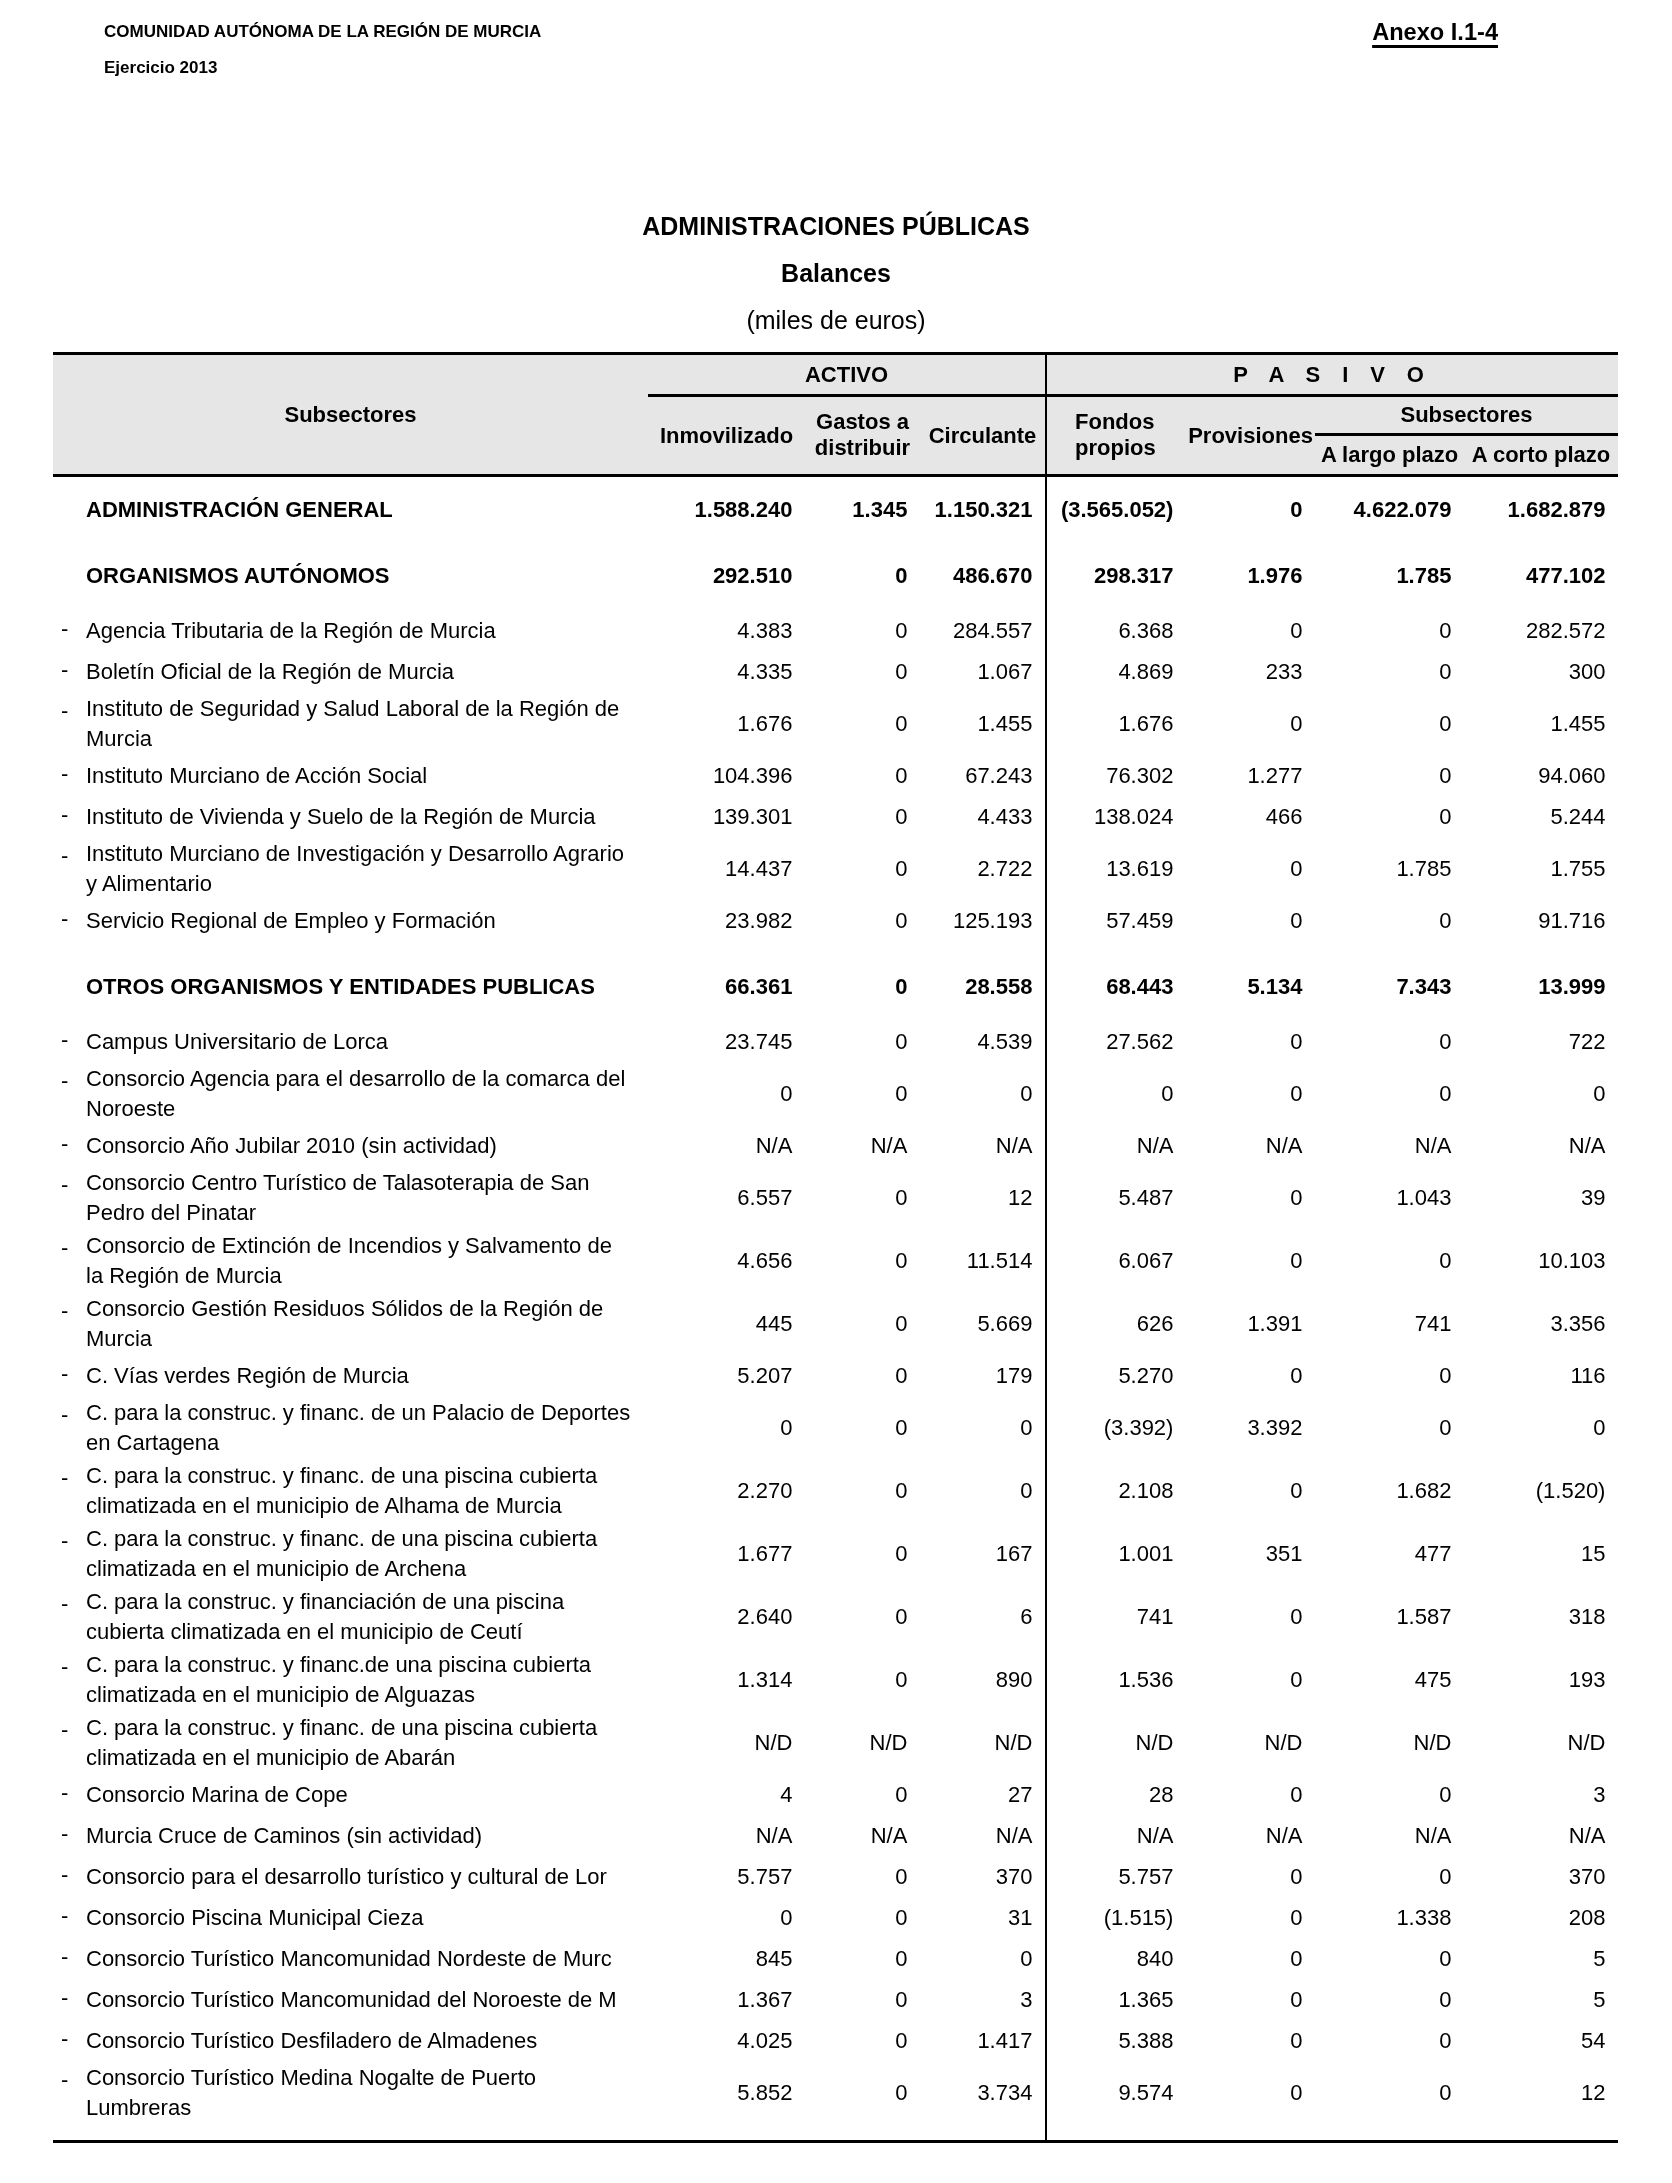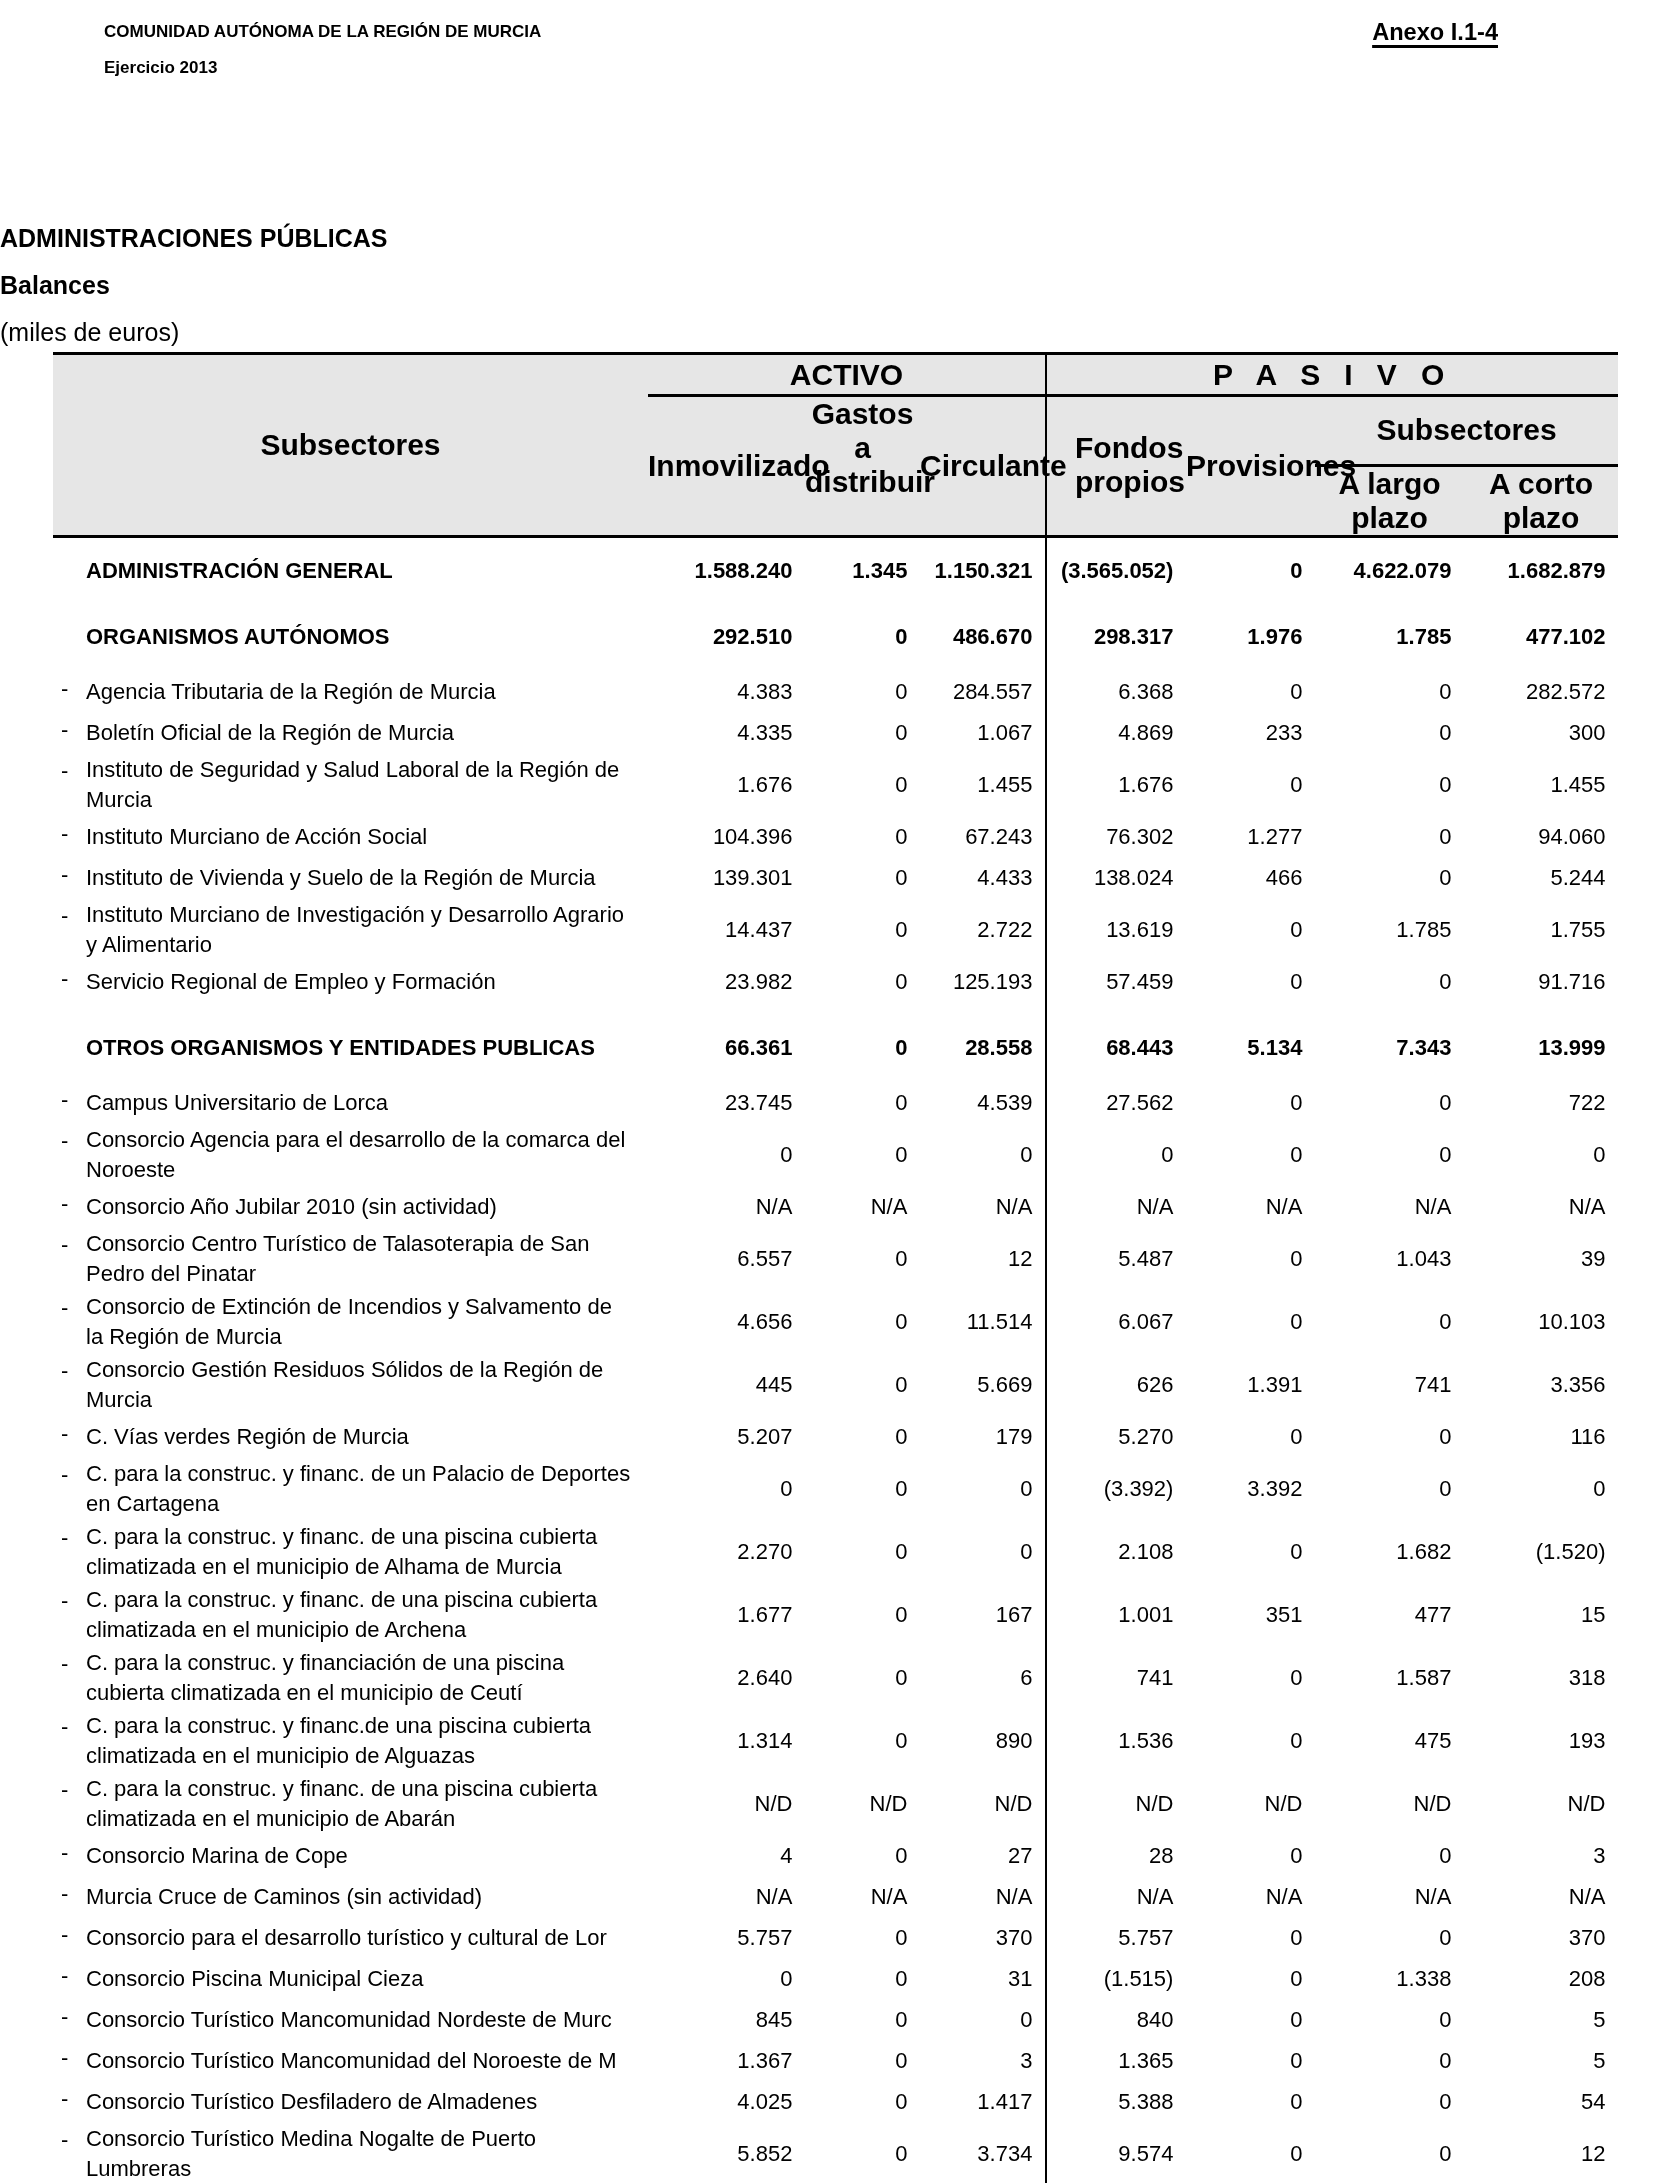--- a/index.html
+++ b/index.html
@@ -3,36 +3,36 @@
 <meta charset="utf-8">
 <style>
   * { box-sizing: border-box; margin: 0; padding: 0; }
   html, body { width: 1672px; height: 2183px; background: #ffffff; }
   body { font-family: "Liberation Sans", sans-serif; color: #000; position: relative; }
 
   .hdr-left { position: absolute; left: 104px; top: 14px; font-weight: bold; font-size: 17px; line-height: 36px; }
   .hdr-left div { white-space: nowrap; }
   .hdr-right { position: absolute; right: 174px; top: 14px; font-weight: bold; font-size: 23.6px; line-height: 36px; text-decoration: underline; text-decoration-thickness: 3.1px; text-underline-offset: 4.7px; }
 
-  .titles { position: absolute; left: 0; width: 1672px; top: 215px; }
+  .titles { position: absolute; left: 0; width: 1672px; top: 203px; text-align: center; }
   .t1 { font-weight: bold; font-size: 25px; line-height: 47px; }
   .t2 { font-weight: bold; font-size: 25px; line-height: 47px; }
   .t3 { font-size: 25px; line-height: 47px; }
 
   table { position: absolute; left: 53px; top: 352px; width: 1565px; border-collapse: collapse; table-layout: fixed; font-size: 22px; }
   col.c-name { width: 595px; }
   col.c-inm { width: 157px; }
   col.c-gas { width: 115px; }
   col.c-cir { width: 126px; }
   col.c-fon { width: 140px; }
   col.c-pro { width: 129px; }
   col.c-lar { width: 149px; }
   col.c-cor { width: 154px; }
 
-  thead th { background: #e6e6e6; font-weight: bold; font-size: 30px; padding: 0; vertical-align: middle; }
+  thead th { background: #e6e6e6; font-weight: bold; font-size: 22px; padding: 0; vertical-align: middle; }
   thead tr.h1 th { height: 42px; }
   thead tr.h2 th { height: 39px; }
   thead tr.h3 th { height: 41px; }
   .top-border { border-top: 3.9px solid #000; }
   .under { border-bottom: 3.1px solid #000; }
   .bottom-border th { border-bottom: 3.9px solid #000; }
   .vsep { border-right: 2.4px solid #000; }
   .spaced { letter-spacing: 7.9px; }
 
   tbody td { padding: 0 12.6px 0 0; text-align: right; vertical-align: middle; white-space: nowrap; }

